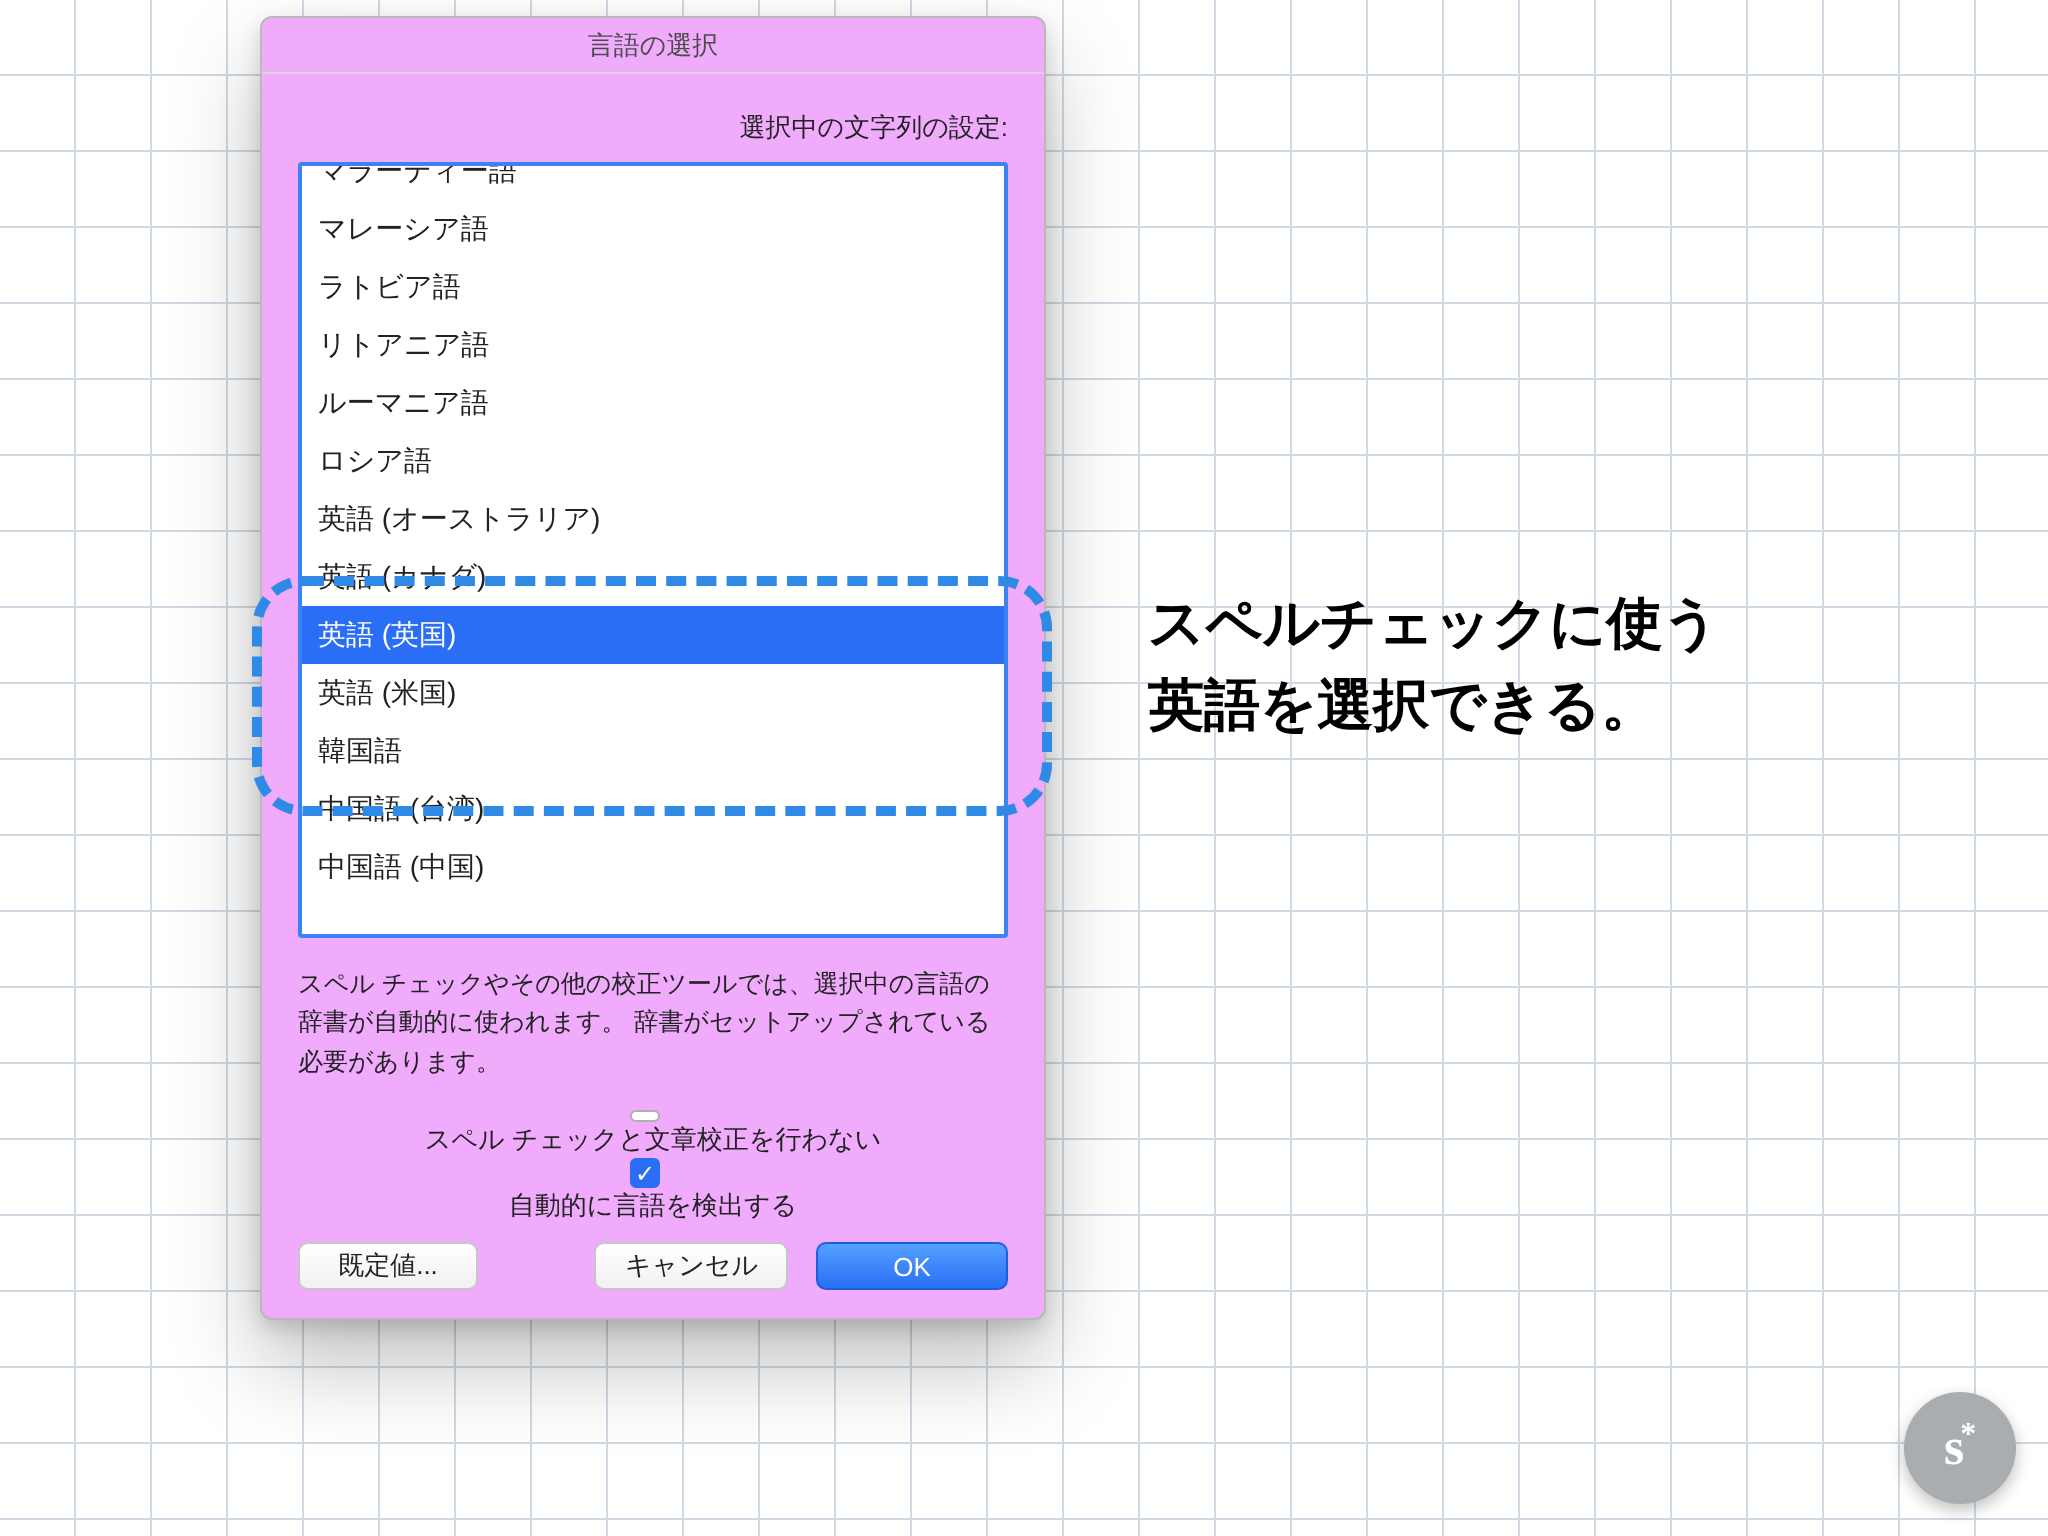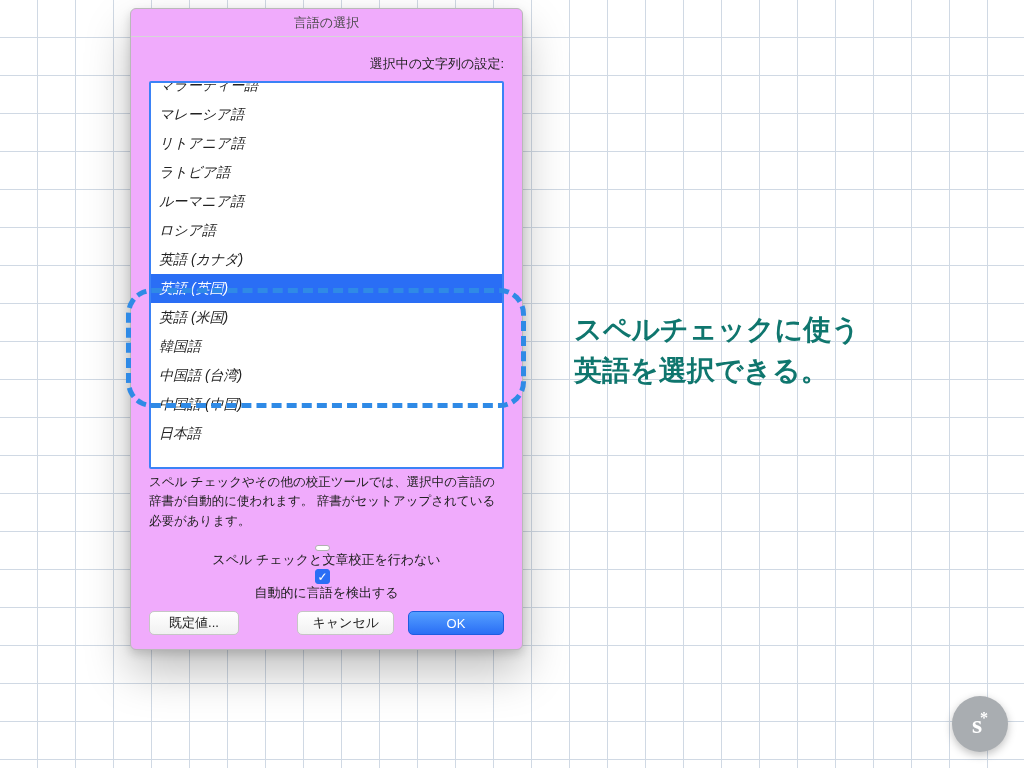--- a/index.html
+++ b/index.html
@@ -51,29 +51,28 @@
   }
   .listbox-inner { position: absolute; left:0; right:0; top:-12px; }
   .list-item {
     height: 29px;
     display: flex; align-items: center;
     padding: 0 8px;
     font-size: 14px;
     color: #222;
     cursor: default;
     user-select: none;
-    font-style: italic;
   }
   .list-item.selected {
     background: #2a6ef5;
     color: #fff;
   }
 
   .helptext {
-    margin-top: 4px;
+    margin-top: 14px;
     font-size: 12.5px;
     color: #222;
     line-height: 1.55;
   }
 
   .checks { margin-top: 14px; }
   .check-row {
     display: flex; align-items: center;
     font-size: 13px; color: #222;
     height: 24px;
@@ -123,24 +122,24 @@
     left: 126px; top: 288px;
     width: 400px; height: 120px;
     border: 5px dashed #2f8ae6;
     border-radius: 26px;
     pointer-events: none;
   }
 
   
   .anno {
     position: absolute;
-    left: 574px; top: 310px;
+    left: 574px; top: 292px;
     font-size: 28px;
     font-weight: 700;
-    color: #0f766e;
+    color: #000000;
     line-height: 1.45;
   }
 
   
   .badge {
     position: absolute;
     right: 16px; bottom: 16px;
     width: 56px; height: 56px;
     border-radius: 50%;
     background: #a9adb1;
@@ -161,31 +160,31 @@
 <div class="panel">
   <div class="titlebar">言語の選択</div>
   <div class="panel-body">
 
     <div class="label-row">選択中の文字列の設定:</div>
 
     <div class="listbox">
       <div class="listbox-inner" id="lang-list">
           <div class="list-item">マラーティー語</div>
           <div class="list-item">マレーシア語</div>
+          <div class="list-item">ラトビア語</div>
           <div class="list-item">リトアニア語</div>
-          <div class="list-item">ラトビア語</div>
           <div class="list-item">ルーマニア語</div>
           <div class="list-item">ロシア語</div>
+          <div class="list-item">英語 (オーストラリア)</div>
           <div class="list-item">英語 (カナダ)</div>
           <div class="list-item selected">英語 (英国)</div>
           <div class="list-item">英語 (米国)</div>
           <div class="list-item">韓国語</div>
           <div class="list-item">中国語 (台湾)</div>
           <div class="list-item">中国語 (中国)</div>
-          <div class="list-item">日本語</div>
         </div>
     </div>
 
     <div class="helptext">スペル チェックやその他の校正ツールでは、選択中の言語の辞書が自動的に使われます。 辞書がセットアップされている必要があります。</div>
 
     <div class="checks">
       <div class="check-row">
         <span class="chk" id="chk-skip"></span>
         <span>スペル チェックと文章校正を行わない</span>
       </div>

